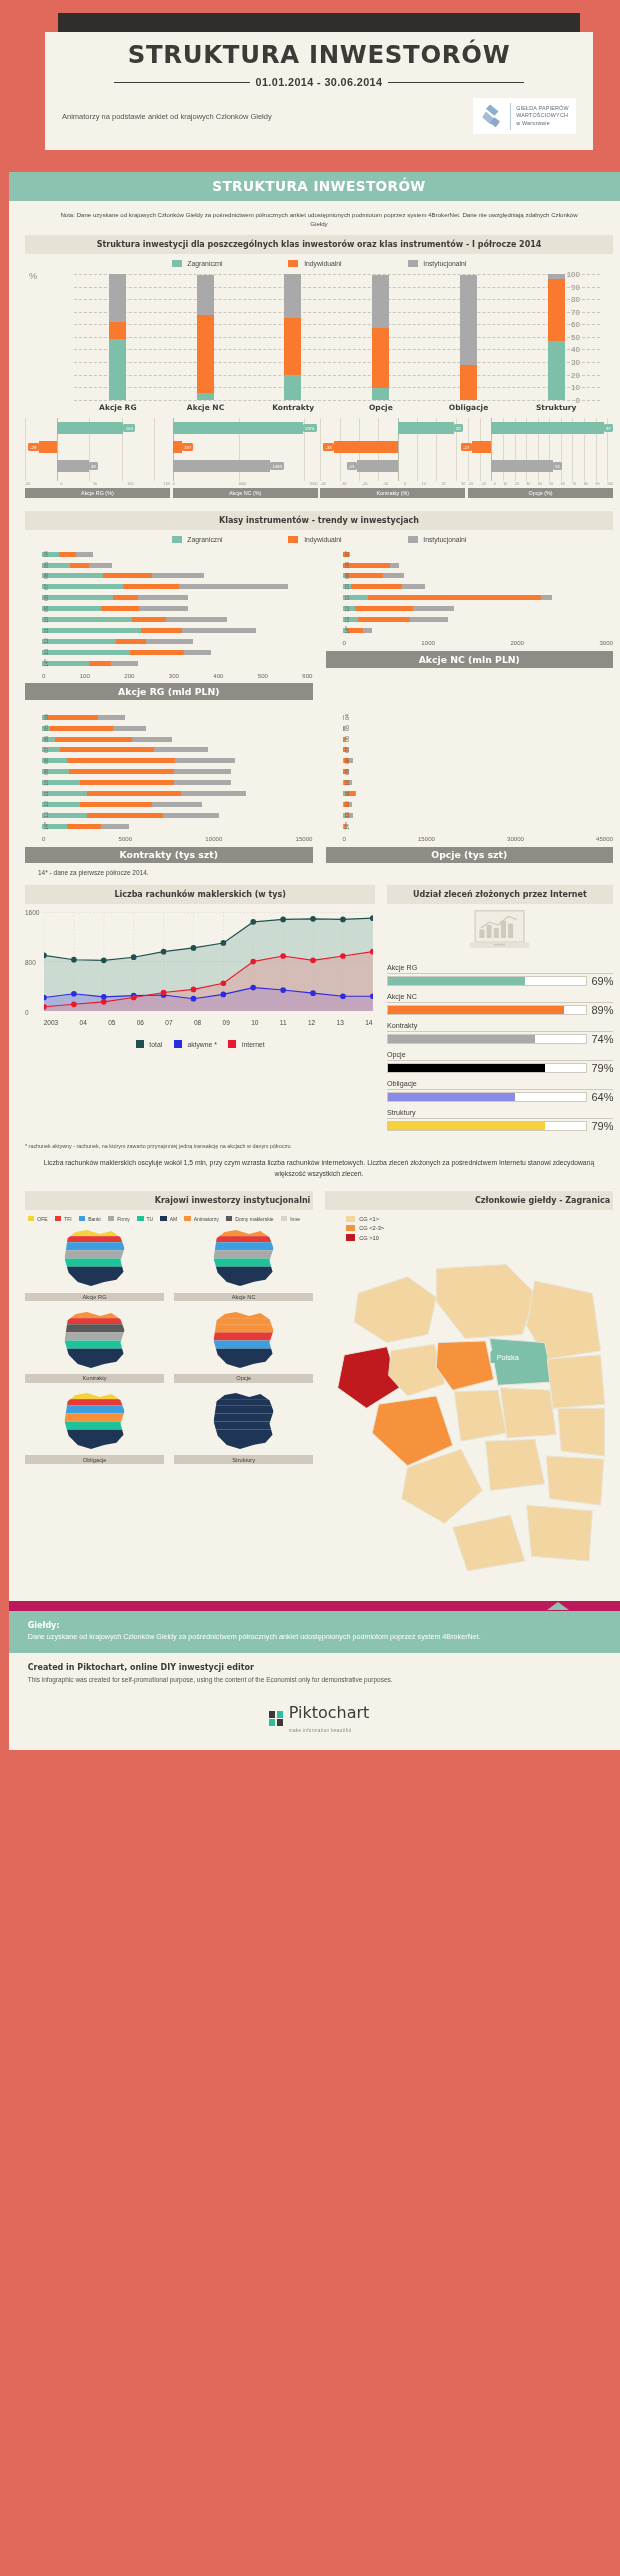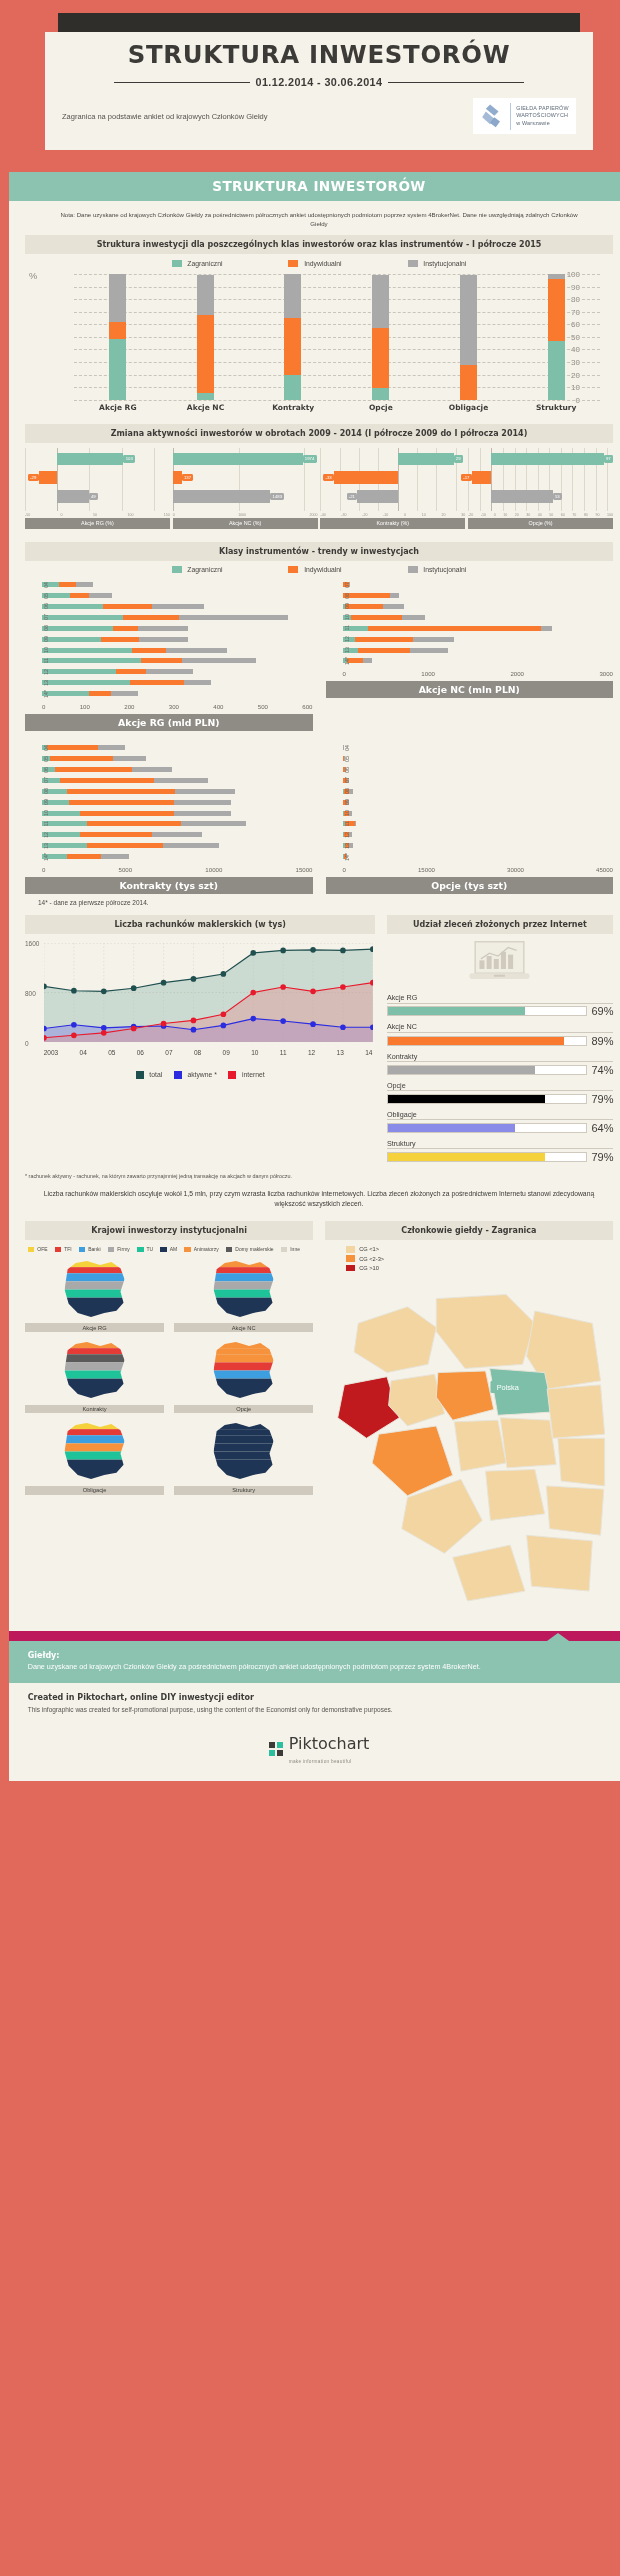--- a/index.html
+++ b/index.html
@@ -102,21 +102,21 @@
   .pc-lab { font-size:7.2px; color:#3d3b38; border-bottom:0.7px solid #cfcabd; padding-bottom:0.7px; margin-bottom:1.4px;}
   .pc-track { display:flex; align-items:center; gap:4.3px;}
   .pc-bar { height:10px; background:#fff; border:0.7px solid #cfcabd; flex:1 1 auto; position:relative;}
   .pc-fill { height:100%; }
   .pc-val { font-size:11px; color:#3d3b38; width:21.5px;}
   .foot-note { font-size:5.4px; color:#55534e; margin-top:4.3px; line-height:1.5;}
   .foot-para { font-size:6.8px; color:#3d3b38; text-align:center; margin:8.6px 10px 0 10px; line-height:1.55;}
 
   
   .maps-grid { display:grid; grid-template-columns:1fr 1fr; gap:11.5px; margin-top:11.5px;}
-  .map-head { background:#e6e2d6; text-align:center; padding:5px 2.9px;
+  .map-head { background:#e6e2d6; text-align:right; padding:5px 2.9px;
               font-family:"DejaVu Sans", sans-serif; font-weight:bold; font-size:8px;}
   .inst-legend { display:flex; flex-wrap:wrap; gap:4.3px 7.2px; margin:5.7px 0 5.7px 2.9px; }
   .inst-legend .li { display:flex; align-items:center; gap:2.9px; font-size:5px; color:#4a4844;}
   .inst-legend .sw { width:6.5px; height:5px;}
   .pl-grid { display:grid; grid-template-columns:1fr 1fr; gap:7.2px 10px;}
   .pl-cell { }
   .pl-cap { background:#cfcabd; font-size:5.7px; text-align:center; padding:1.4px 0; margin-top:1.4px; color:#3d3b38;}
   .eu-legend { margin:5.7px 0 2.9px 21.5px; font-size:5.7px;}
   .eu-legend .li { display:flex; align-items:center; gap:4.3px; margin-bottom:2.9px;}
   .eu-legend .sw { width:8.6px; height:6.5px;}
@@ -140,25 +140,25 @@
 <body>
 
 <div class="page">
 
   <div class="hdr-wrap">
     <div class="hdr-bar"></div>
     <div class="hdr-card">
       <div class="hdr-title">STRUKTURA INWESTORÓW</div>
       <div class="hdr-daterow">
         <span class="hdr-rule"></span>
-        <span class="hdr-date">01.12.2014 - 30.06.2014</span>
+        <span class="hdr-date">01.01.2014 - 30.06.2014</span>
         <span class="hdr-rule"></span>
       </div>
       <div class="hdr-sub">
-        <div class="hdr-subtext">Zagranica na podstawie ankiet od krajowych Członków Giełdy</div>
+        <div class="hdr-subtext">Animatorzy na podstawie ankiet od krajowych Członków Giełdy</div>
         <div class="logo-box">
           <span class="logo-mark">
             <svg viewBox="0 0 34 38">
                 <g fill="#7e9dc4">
               <path d="M14 2 L26 12 L20 18 L8 8 Z" opacity=".85"></path>
               <path d="M8 12 L20 22 L14 30 L3 20 Z" opacity=".7"></path>
               <path d="M20 20 L28 26 L22 34 L14 28 Z" opacity=".9"></path>
             </g>
               </svg>
           </span>
@@ -171,21 +171,21 @@
         </div>
       </div>
     </div>
   </div>
 
   <div class="banner">STRUKTURA INWESTORÓW</div>
 
   <div class="body-bg">
     <div class="note">Nota: Dane uzyskane od krajowych Członków Giełdy za pośrednictwem półrocznych ankiet udostępnionych podmiotom poprzez system 4BrokerNet. Dane nie uwzględniają zdalnych Członków Giełdy</div>
 
-    <div class="panel-title">Struktura inwestycji dla poszczególnych klas inwestorów oraz klas instrumentów - I półrocze 2015</div>
+    <div class="panel-title">Struktura inwestycji dla poszczególnych klas inwestorów oraz klas instrumentów - I półrocze 2014</div>
     <div class="legend">
       <span class="legend-item">
         <i class="sw sw-green"></i>
         <span>Zagraniczni</span>
         </span>
       <span class="legend-item">
         <i class="sw sw-orange"></i>
         <span>Indywidualni</span>
         </span>
       <span class="legend-item">
@@ -251,21 +251,20 @@
       </div>
     <div class="c1-labels" id="chart1labels">
         <span>Akcje RG</span>
         <span>Akcje NC</span>
         <span>Kontrakty</span>
         <span>Opcje</span>
         <span>Obligacje</span>
         <span>Struktury</span>
       </div>
 
-    <div class="panel-title" style="margin-top:11.5px">Zmiana aktywności inwestorów w obrotach 2009  - 2014 (I półrocze 2009 do I półrocza 2014)</div>
     <div class="c2-grid" id="chart2">
         <div class="c2-cell">
           <div class="c2-rows">
             <div class="c2-vline" style="left: 0%;"></div>
             <div class="c2-vline" style="left: 22.2222%; background: rgb(189, 185, 173);"></div>
             <div class="c2-vline" style="left: 44.4444%;"></div>
             <div class="c2-vline" style="left: 66.6667%;"></div>
             <div class="c2-vline" style="left: 88.8889%;"></div>
             <div class="c2-bar green" style="top: 4.3px; left: 22.2222%; width: 45.7778%;">
               <span class="c2-tag green">103</span>

